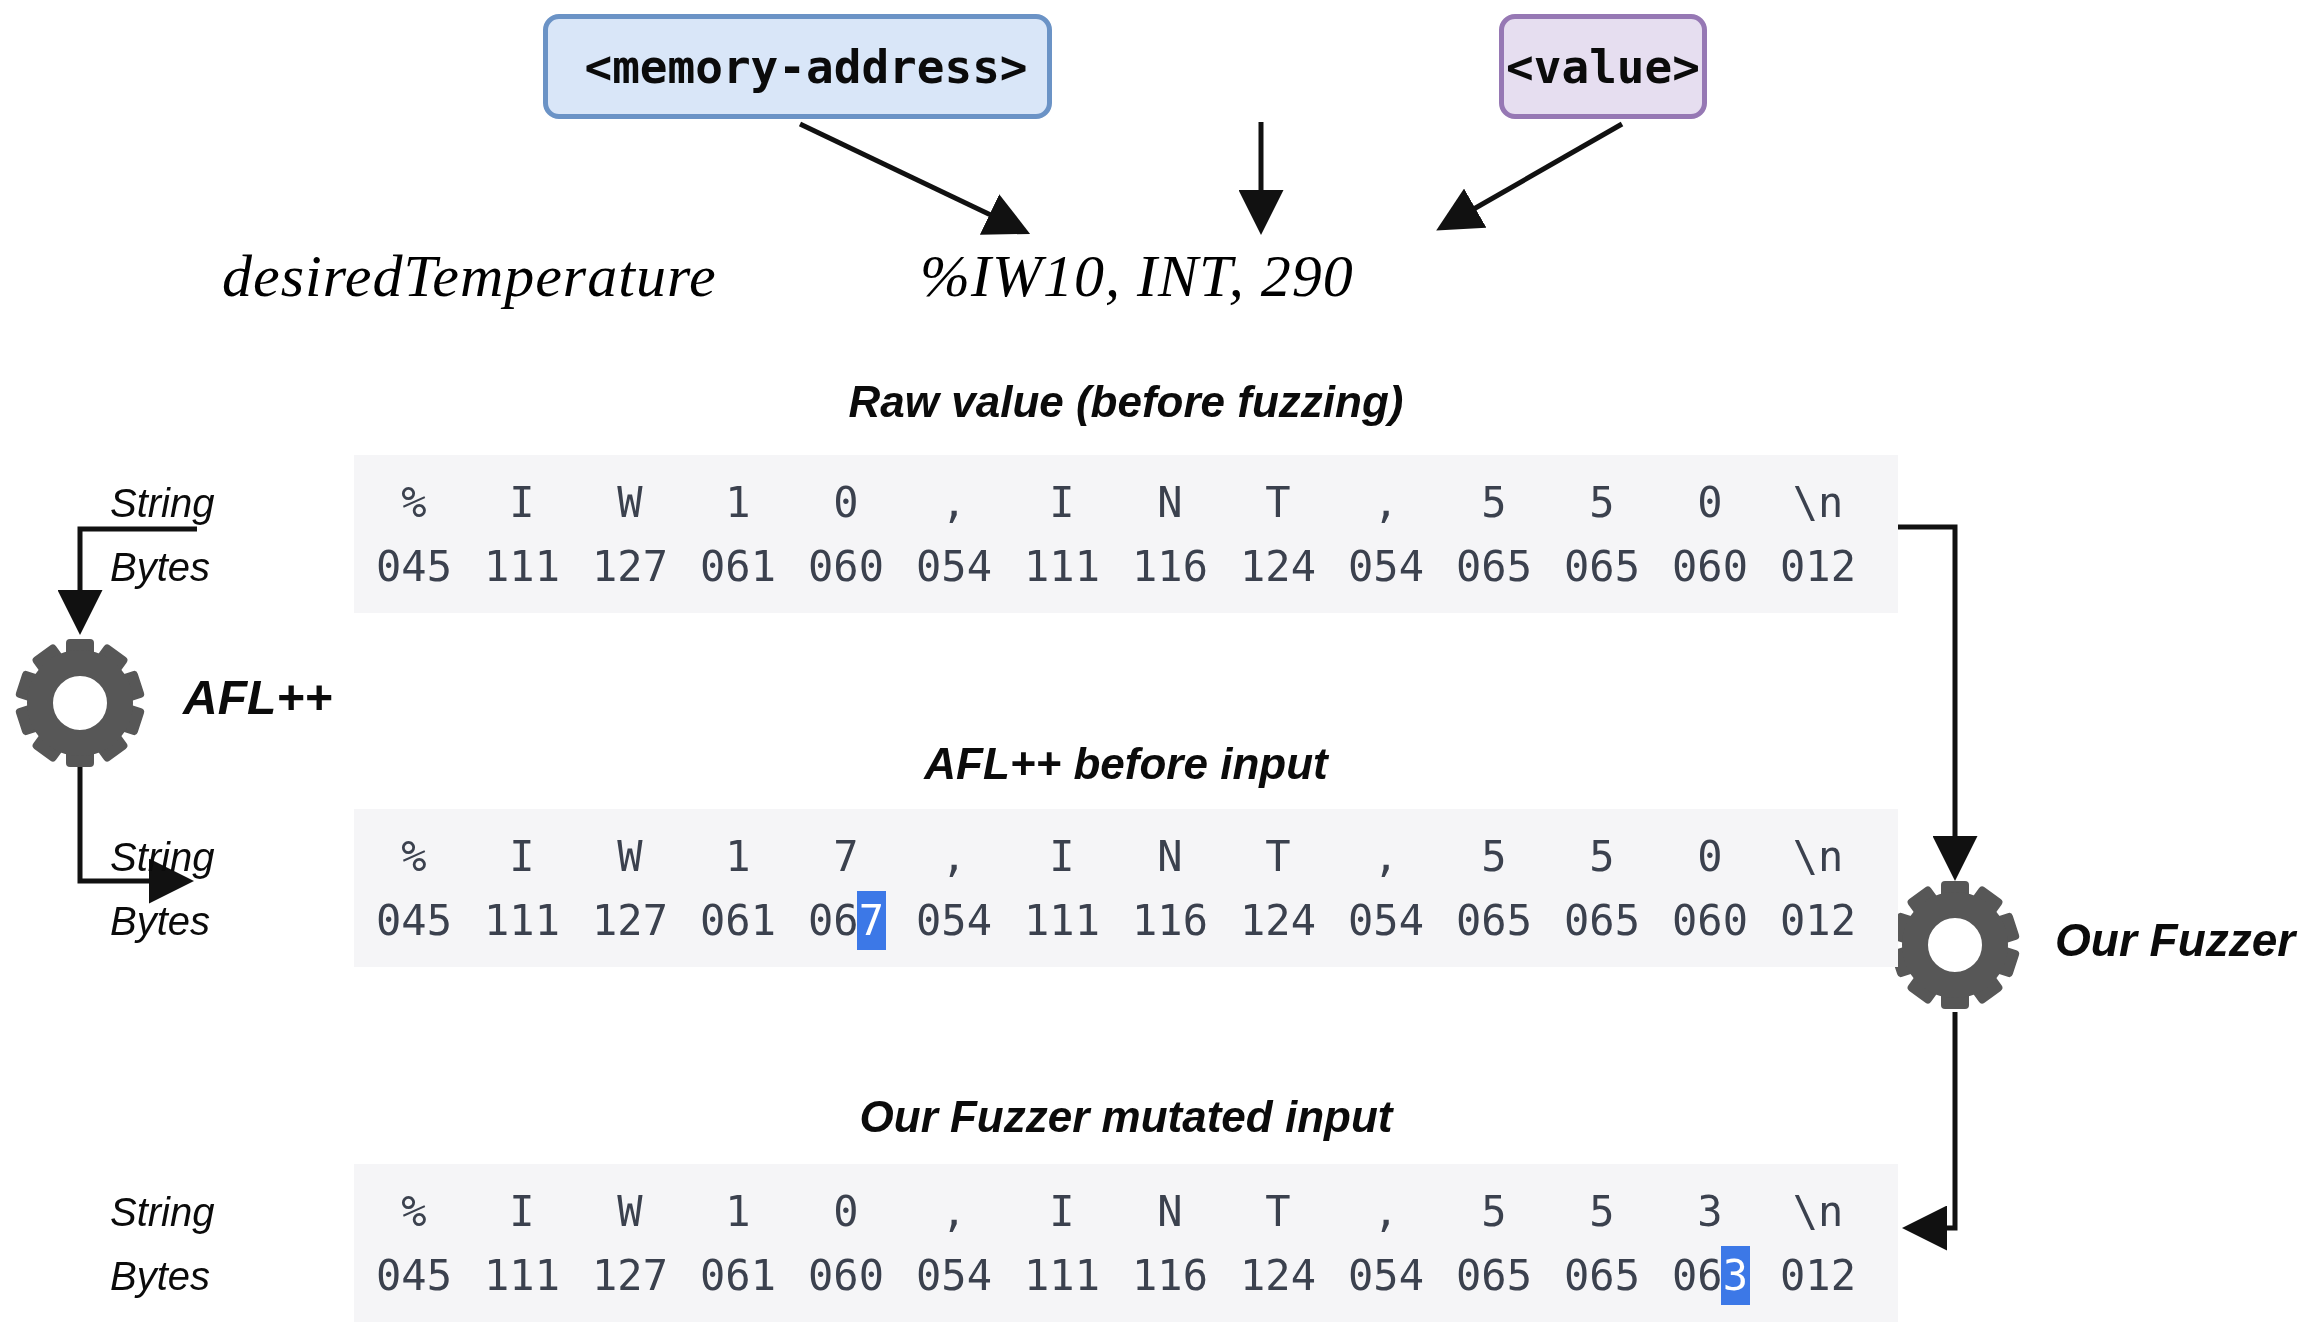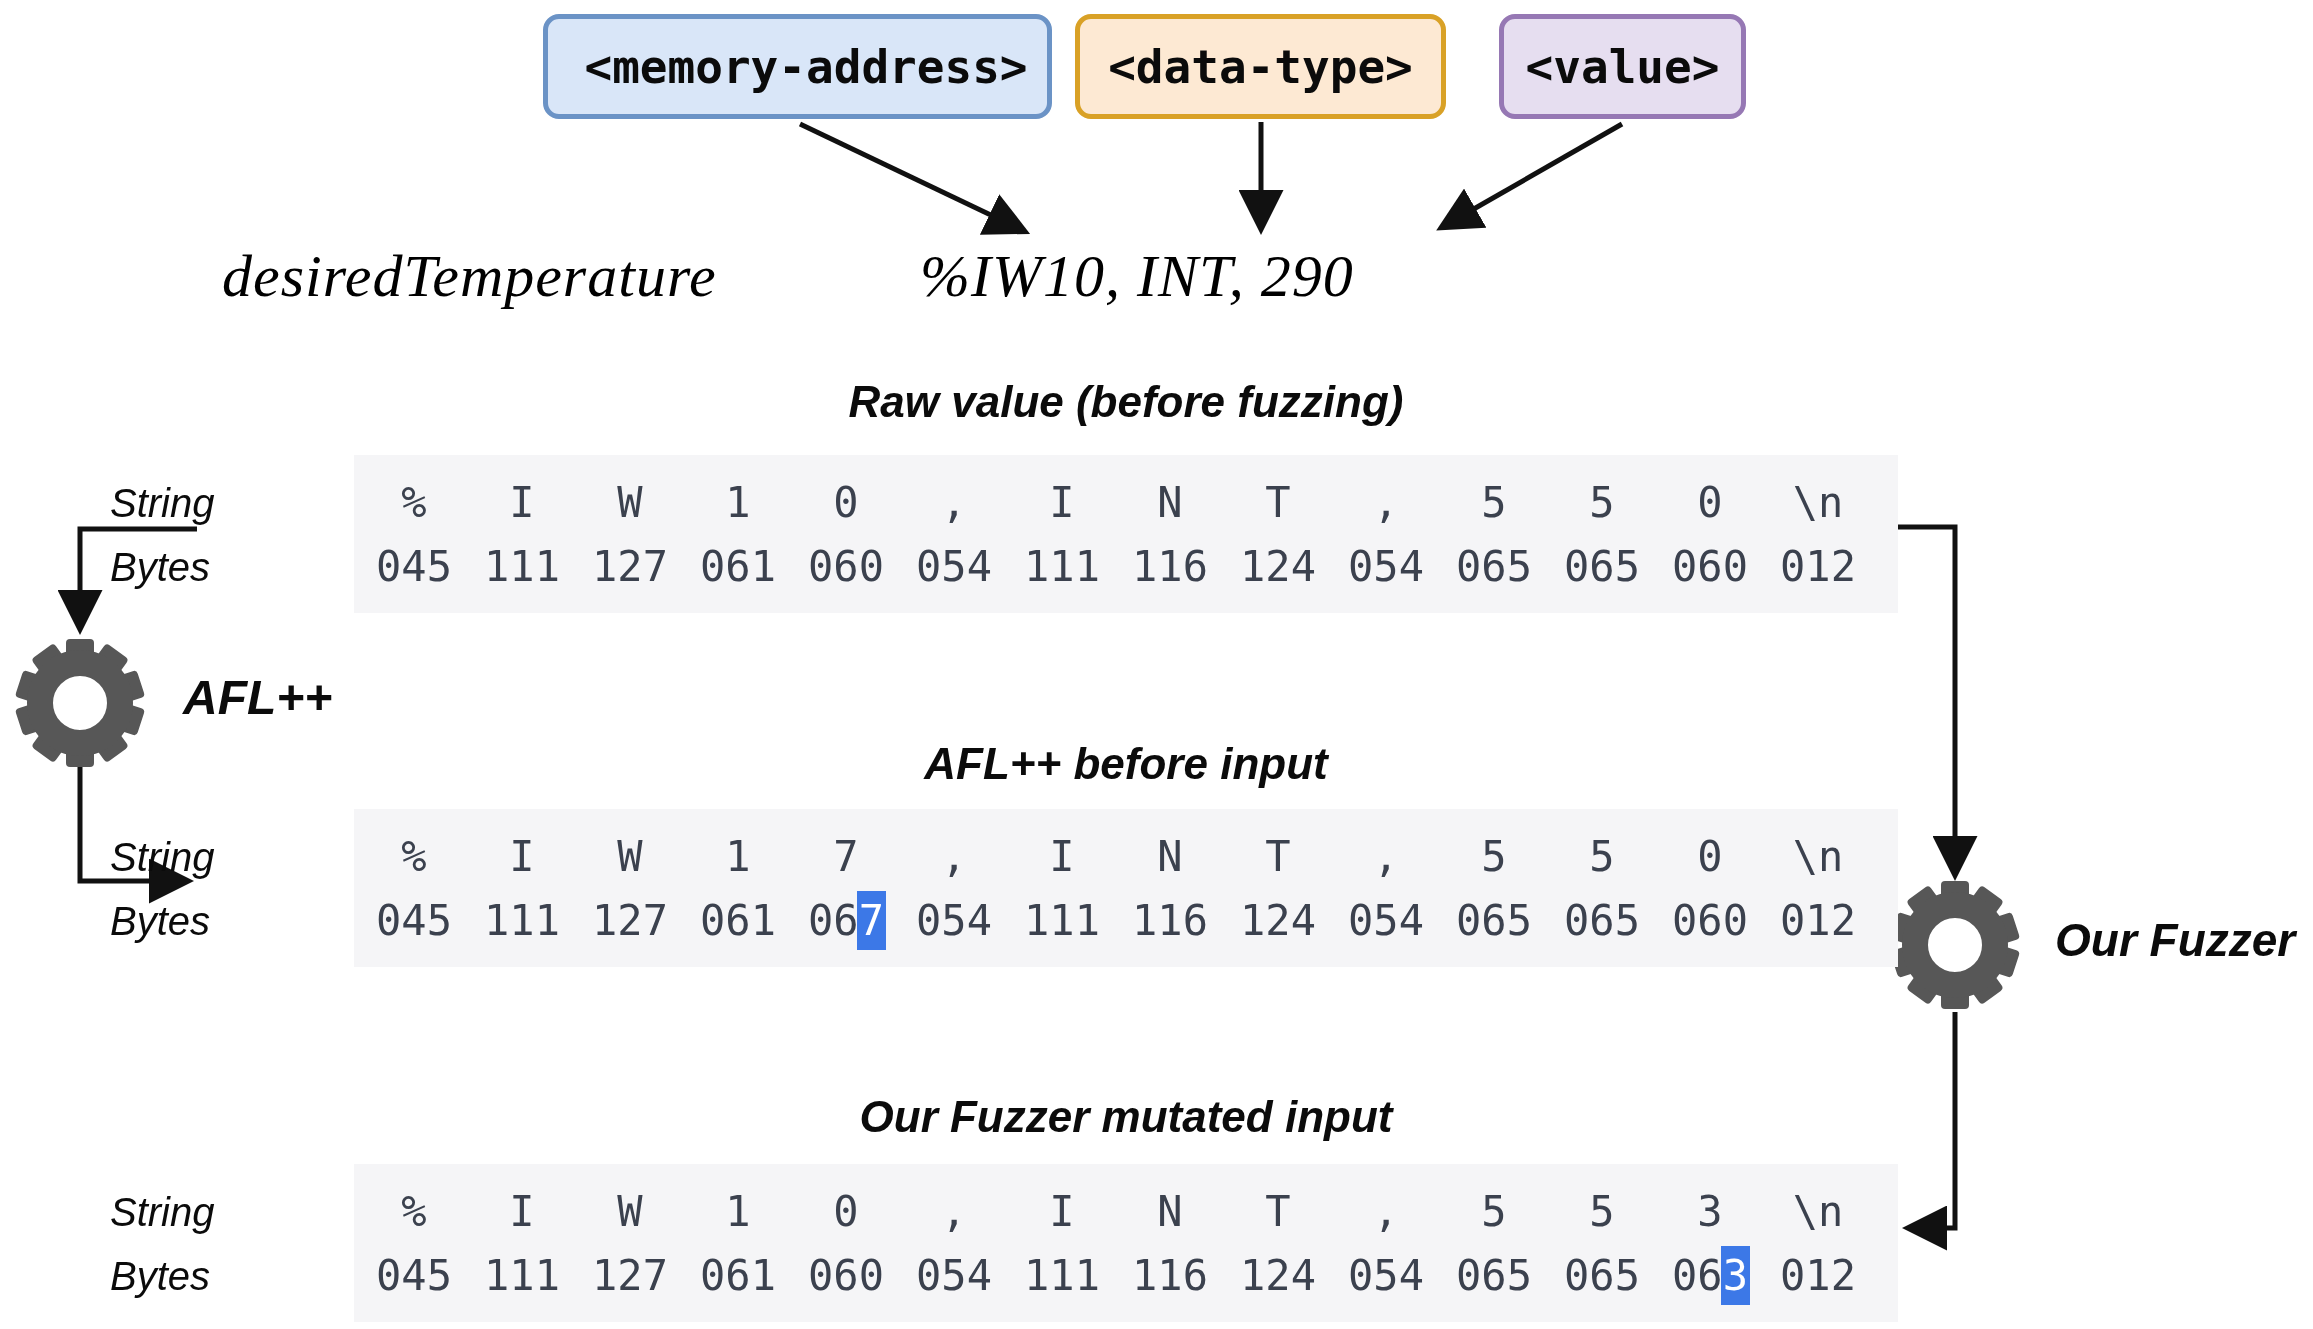--- a/index.html
+++ b/index.html
@@ -106,24 +106,21 @@
     <path d="M1893,527 L1955,527 L1955,872" stroke="#111" stroke-width="5" fill="none" marker-end="url(#ah)"></path>
     <path d="M1955,1012 L1955,1228 L1911,1228" stroke="#111" stroke-width="5" fill="none" marker-end="url(#ah)"></path>
 
     <use href="#gear-shape" x="0" y="0" transform="translate(80,703)"></use>
     <use href="#gear-shape" x="0" y="0" transform="translate(1955,945)"></use>
   </svg>
 
   <div class="token" style="left: 543px; width: 509px; background: rgb(217, 230, 248); border-color: rgb(107, 147, 198); padding-left: 17px;">
     <span>&lt;memory-address&gt;</span>
   </div>
-  <div class="token" style="left: 1075px; width: 371px; background: rgb(253, 233, 211); border-color: rgb(217, 161, 38);">
-    <span>&lt;data-type&gt;</span>
-  </div>
-  <div class="token" style="left: 1499px; width: 247px; background: rgb(230, 222, 240); border-color: rgb(150, 120, 180);">
+  <div class="token" style="left: 1499px; width: 208px; background: rgb(230, 222, 240); border-color: rgb(150, 120, 180);">
     <span>&lt;value&gt;</span>
   </div>
 
   <div class="mathtext" style="left:222px;">desiredTemperature</div>
   <div class="mathtext" style="left:920px;">%IW10, INT, 290</div>
 
   <div class="gear-label" id="afl-label">AFL++</div>
   <div class="gear-label" id="fuzzer-label">Our Fuzzer</div>
 
   <section>

